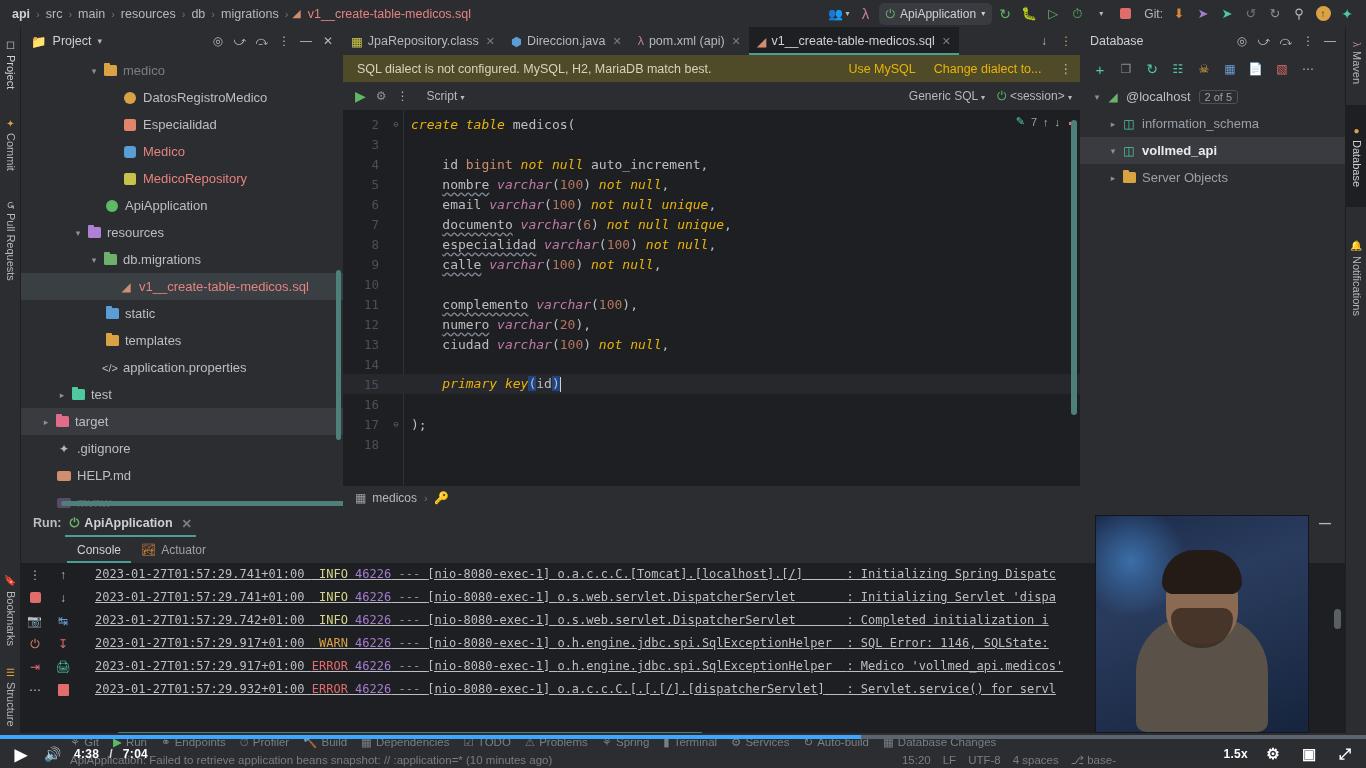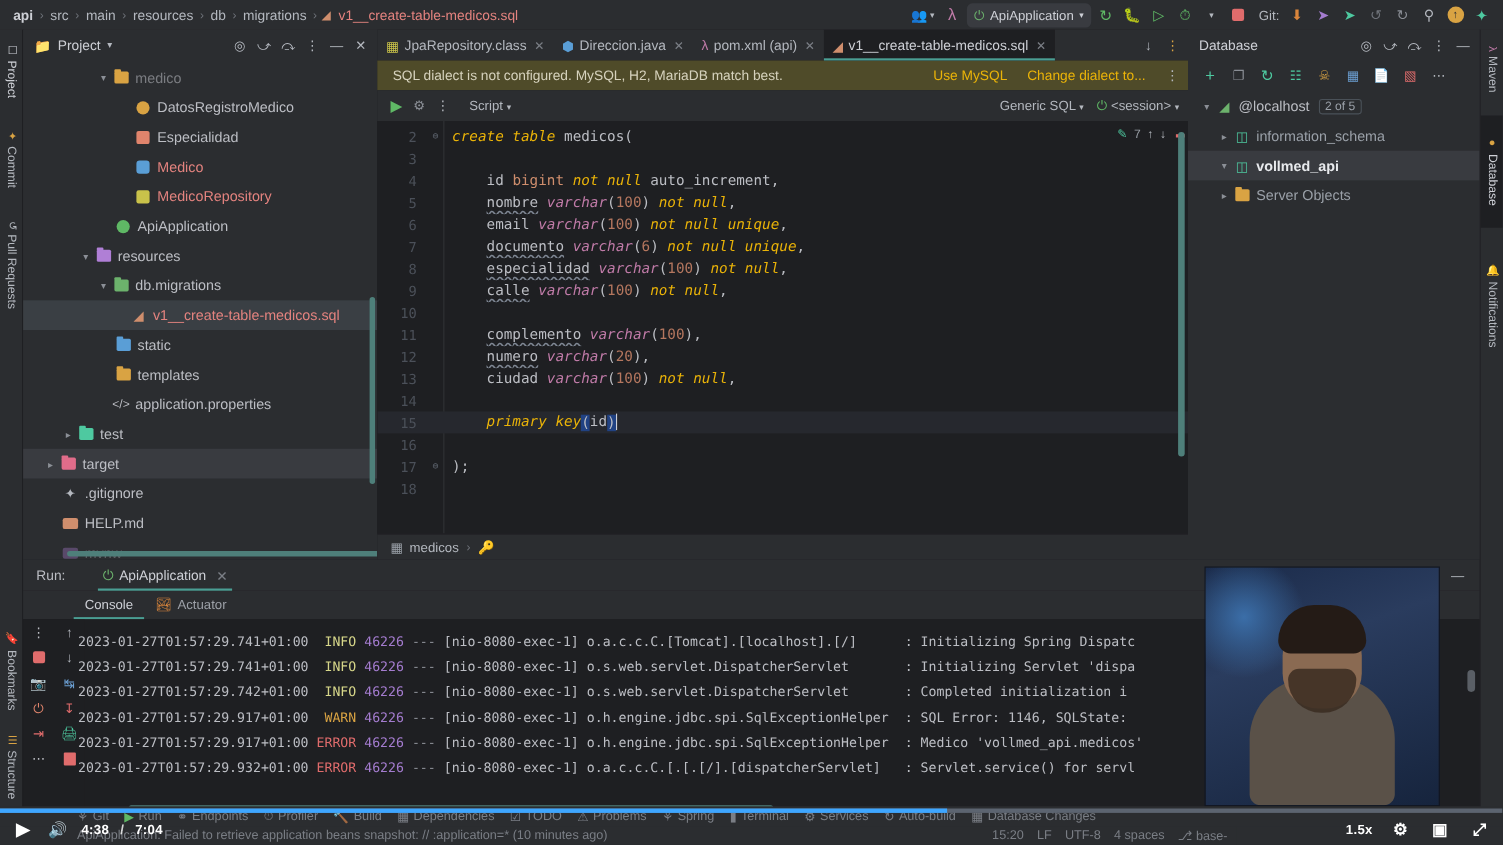--- a/index.html
+++ b/index.html
@@ -176,39 +176,39 @@
   }
   .dbtoolbar { height: 28px; display:flex; align-items:center; gap:6px; padding-left:10px; }
   .dbtoolbar .di { width:20px; height:20px; display:flex; align-items:center; justify-content:center; font-size:12px; color:#b4b8bf;}
 
   
   .runpanel {
     position: absolute; left: 21px; top: 509px; width: 1324px; height: 232px;
     background: #1e1f22;
   }
   .runhead {
-    height: 28px; background:#2b2d30; display:flex; align-items:center; padding-left:12px; gap:26px; font-size:12.5px;
+    height: 28px; background:#2b2d30; display:flex; align-items:center; padding-left:12px; gap:0; font-size:12.5px;font-weight:bold;
   }
   .runtab {
     display:flex; align-items:center; gap:5px; height:28px; padding:0 8px; position:relative; color:#ced0d6;
   }
   .runtab:after { content:''; position:absolute; left:4px; right:4px; bottom:0; height:2px; background:#4a9e93; }
   .runhead-right { margin-left:auto; display:flex; align-items:center; gap:8px; padding-right:10px;}
 
   .subtabs { height: 26px; background:#2b2d30; display:flex; align-items:stretch; padding-left: 46px; }
   .stab { display:flex; align-items:center; gap:5px; padding: 0 10px; font-size:12px; color:#9da1a8; position:relative;}
   .stab.active { color:#ced0d6; }
   .stab.active:after { content:''; position:absolute; left:0; right:0; bottom:0; height:2px; background:#4a9e93;}
 
   .conswrap { position:relative; height: 178px; background:#1e1f22; overflow:hidden; }
   .consgutter { position:absolute; left:0; top:0; width:56px; height:100%; background:#1e1f22; }
   .cgic { width:56px; height:23px; display:flex; align-items:center; justify-content:center; font-size:12px;}
   .logline {
-    position:relative; height: 23px; display:flex; align-items:flex-end;
-    font-family:"DejaVu Sans Mono", monospace; font-size:12px; white-space:pre; padding-left: 50px; color:#bcbec4;
+    position:relative; height: 23px; display:flex; align-items:flex-start;
+    font-family:"DejaVu Sans Mono", monospace; font-size:12px; white-space:pre; padding-left: 74px; color:#bcbec4;text-decoration:underline;
   }
   .lv-INFO { color:#d7d78a; }
   .lv-WARN { color:#d9a343; }
   .lv-ERROR{ color:#e06c6c; }
   .pid { color:#a47ccf; }
   .dash { color:#8b8f96; }
   .thr  { color:#bcbec4; }
   .cls  { color:#bcbec4; }
   .msg  { color:#bcbec4; }
   .cons-vscroll { position:absolute; right:4px; top:46px; width:7px; height:20px; background:#5a5f66; border-radius:4px;}

